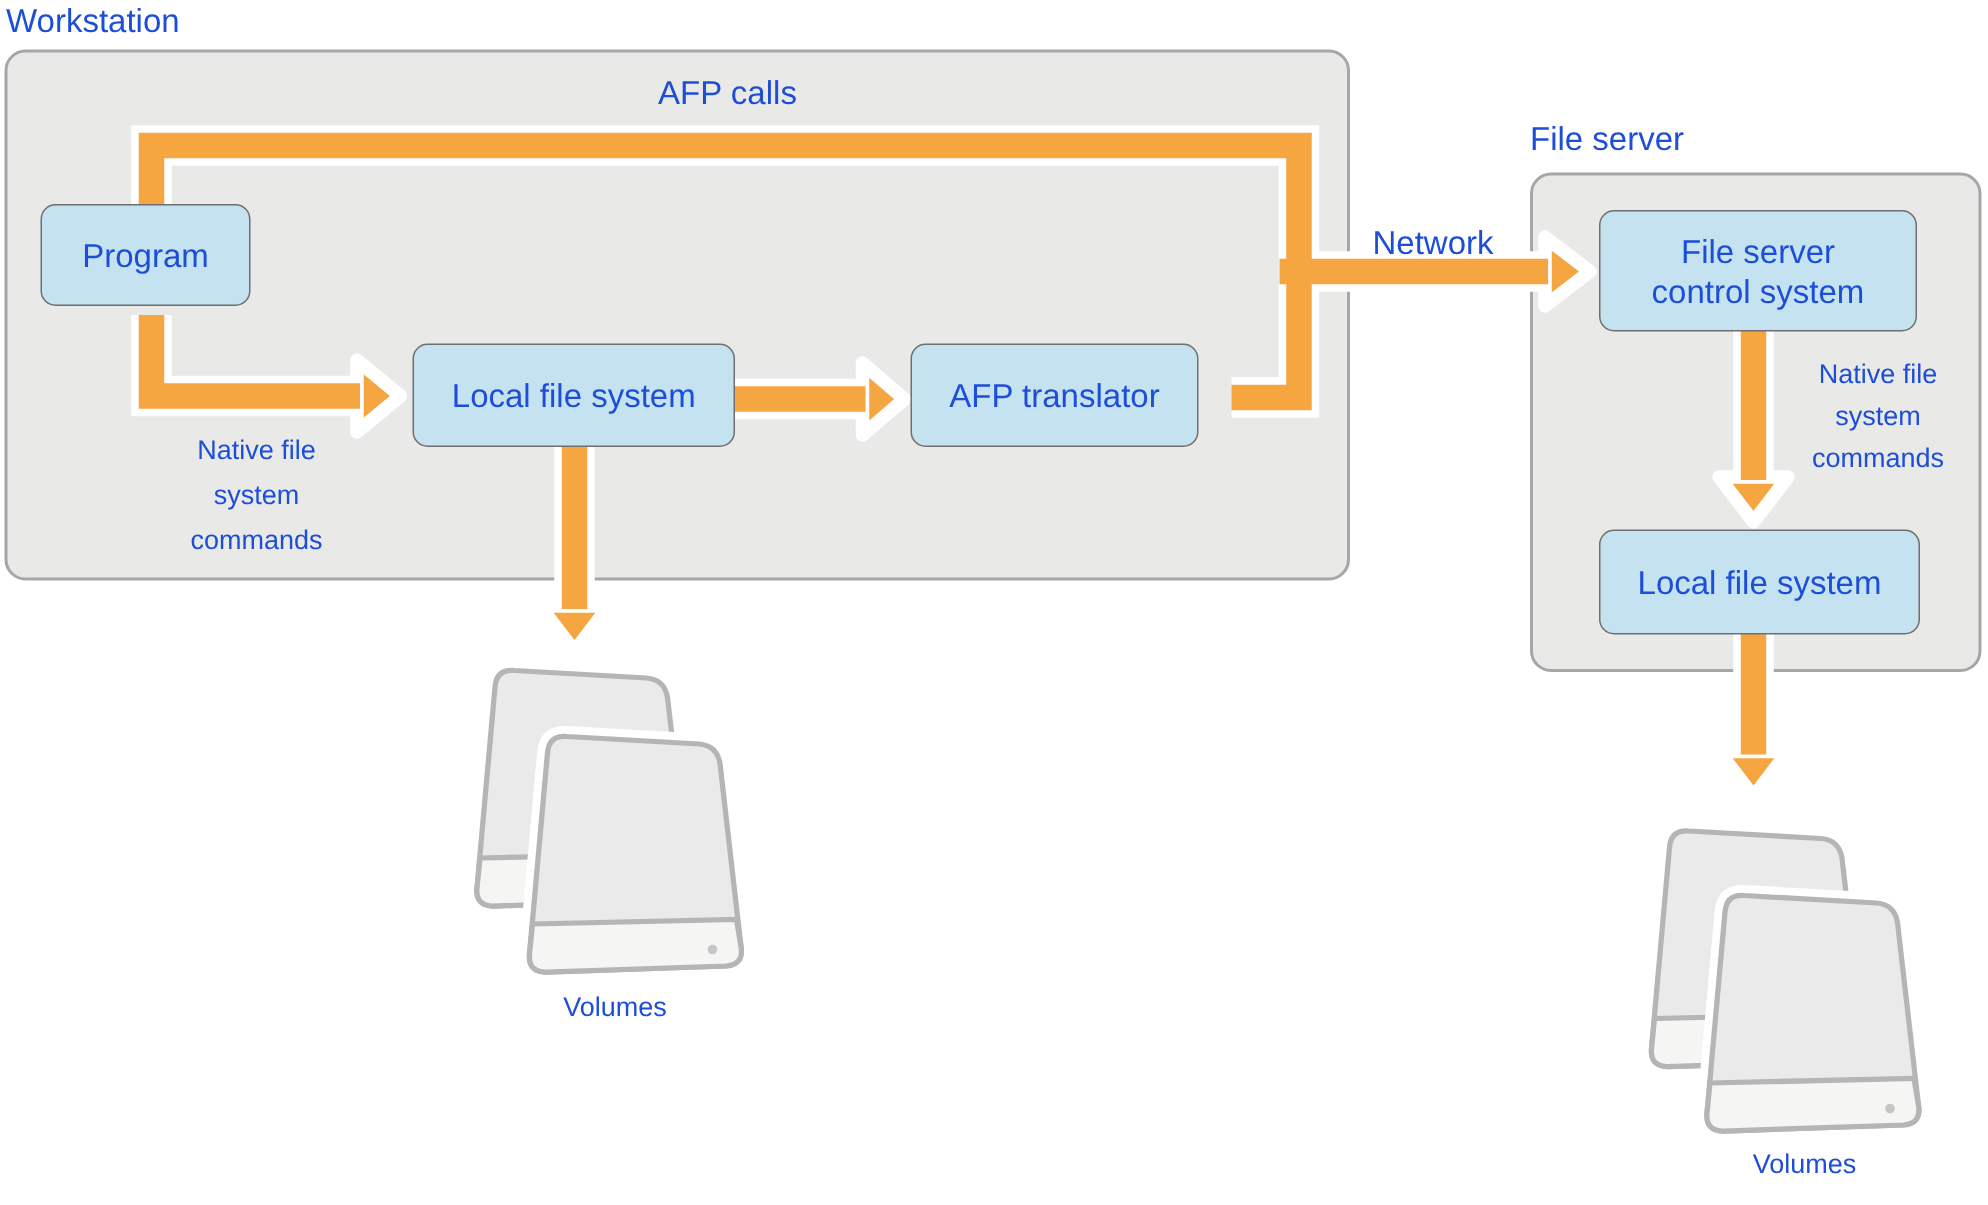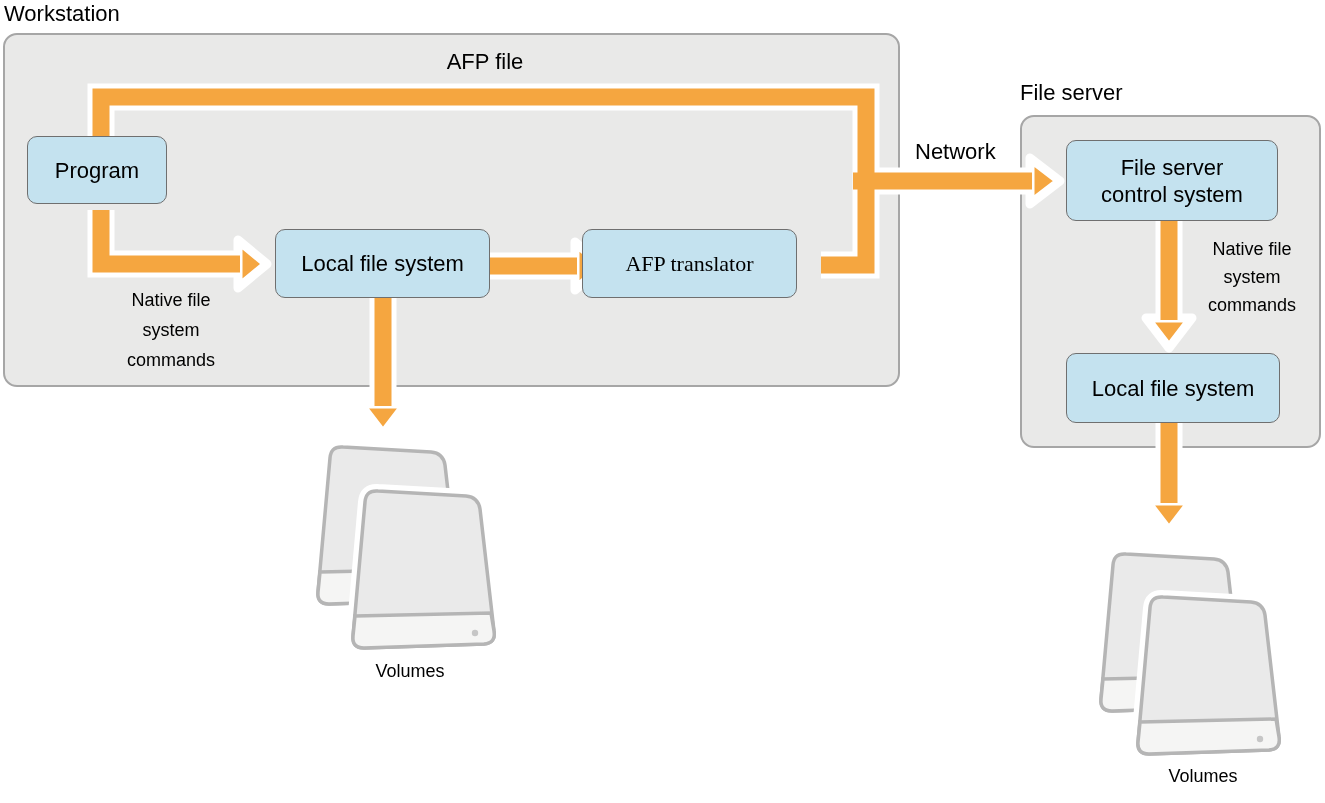--- a/index.html
+++ b/index.html
@@ -1,18 +1,18 @@
 <!DOCTYPE html>
 <html><head>
 <meta charset="utf-8">
 <style>
   html,body{margin:0;padding:0;background:#ffffff;}
   .stage{
     position:relative;width:1325px;height:803px;background:#ffffff;
-    font-family:"Liberation Sans",sans-serif;color:#000000;overflow:hidden;
+    font-family:"Liberation Sans",sans-serif;color:#1d4ed8;overflow:hidden;
   }
   .container-box{
     position:absolute;background:#e9e9e8;border:2px solid #a6a6a6;
     border-radius:14px;box-sizing:border-box;z-index:1;
   }
   .arrow-layer{position:absolute;left:0;top:0;z-index:5;}
   .node{
     position:absolute;background:#c4e2ef;border:1.5px solid #6f6f6f;
     border-radius:10px;box-sizing:border-box;display:flex;flex-direction:column;
     align-items:center;justify-content:center;text-align:center;
@@ -86,43 +86,43 @@
         <path d="M30,4 L118,9 Q130,10 132,22 L146,144 Q148,156 136,157 L16,161 Q4,161 5,149 L17,15 Q18,3 30,4 Z" fill="none" stroke="#ffffff" stroke-width="14"></path>
         <path d="M30,4 L118,9 Q130,10 132,22 L146,144 Q148,156 136,157 L16,161 Q4,161 5,149 L17,15 Q18,3 30,4 Z" fill="#eaeaea" stroke="#b5b5b5" stroke-width="3.5"></path>
         <path d="M7,129 L143,126 L146,144 Q148,156 136,157 L16,161 Q4,161 5,149 Z" fill="#f5f5f4" stroke="#b5b5b5" stroke-width="3.5"></path>
         <circle cx="127" cy="146" r="3.2" fill="#c6c6c6"></circle>
       </g>
     </g>
   </svg>
 
   <div class="label" style="left:4px;top:1px;">Workstation</div>
 
-  <div class="label centered" style="left:485px;top:49px;">AFP file</div>
+  <div class="label centered" style="left:485px;top:49px;">AFP calls</div>
 
   <div class="node" style="left:27px;top:136px;width:140px;height:68px;">
     <span>Program</span>
   </div>
 
   <div class="node" style="left:275px;top:229px;width:215px;height:69px;">
     <span>Local file system</span>
   </div>
 
-  <div class="node" style="left:582px;top:229px;width:215px;height:69px;font-family:Liberation Serif, serif;">
+  <div class="node" style="left:607px;top:229px;width:192px;height:69px;">
     <span>AFP translator</span>
   </div>
 
   <div class="annotation" style="left:171px;top:285px;line-height:30px;">
     <span style="display:block">Native file</span>
     <span style="display:block">system</span>
     <span style="display:block">commands</span>
   </div>
 
   <div class="annotation" style="left:410px;top:661px;">Volumes</div>
 
-  <div class="label" style="left:915px;top:139px;">Network</div>
+  <div class="label" style="left:915px;top:149px;">Network</div>
 
   <div class="label" style="left:1020px;top:80px;">File server</div>
 
   <div class="node" style="left:1066px;top:140px;width:212px;height:81px;">
     <span>File server</span>
     <span>control system</span>
   </div>
 
   <div class="annotation" style="left:1252px;top:235px;line-height:28px;">
     <span style="display:block">Native file</span>

